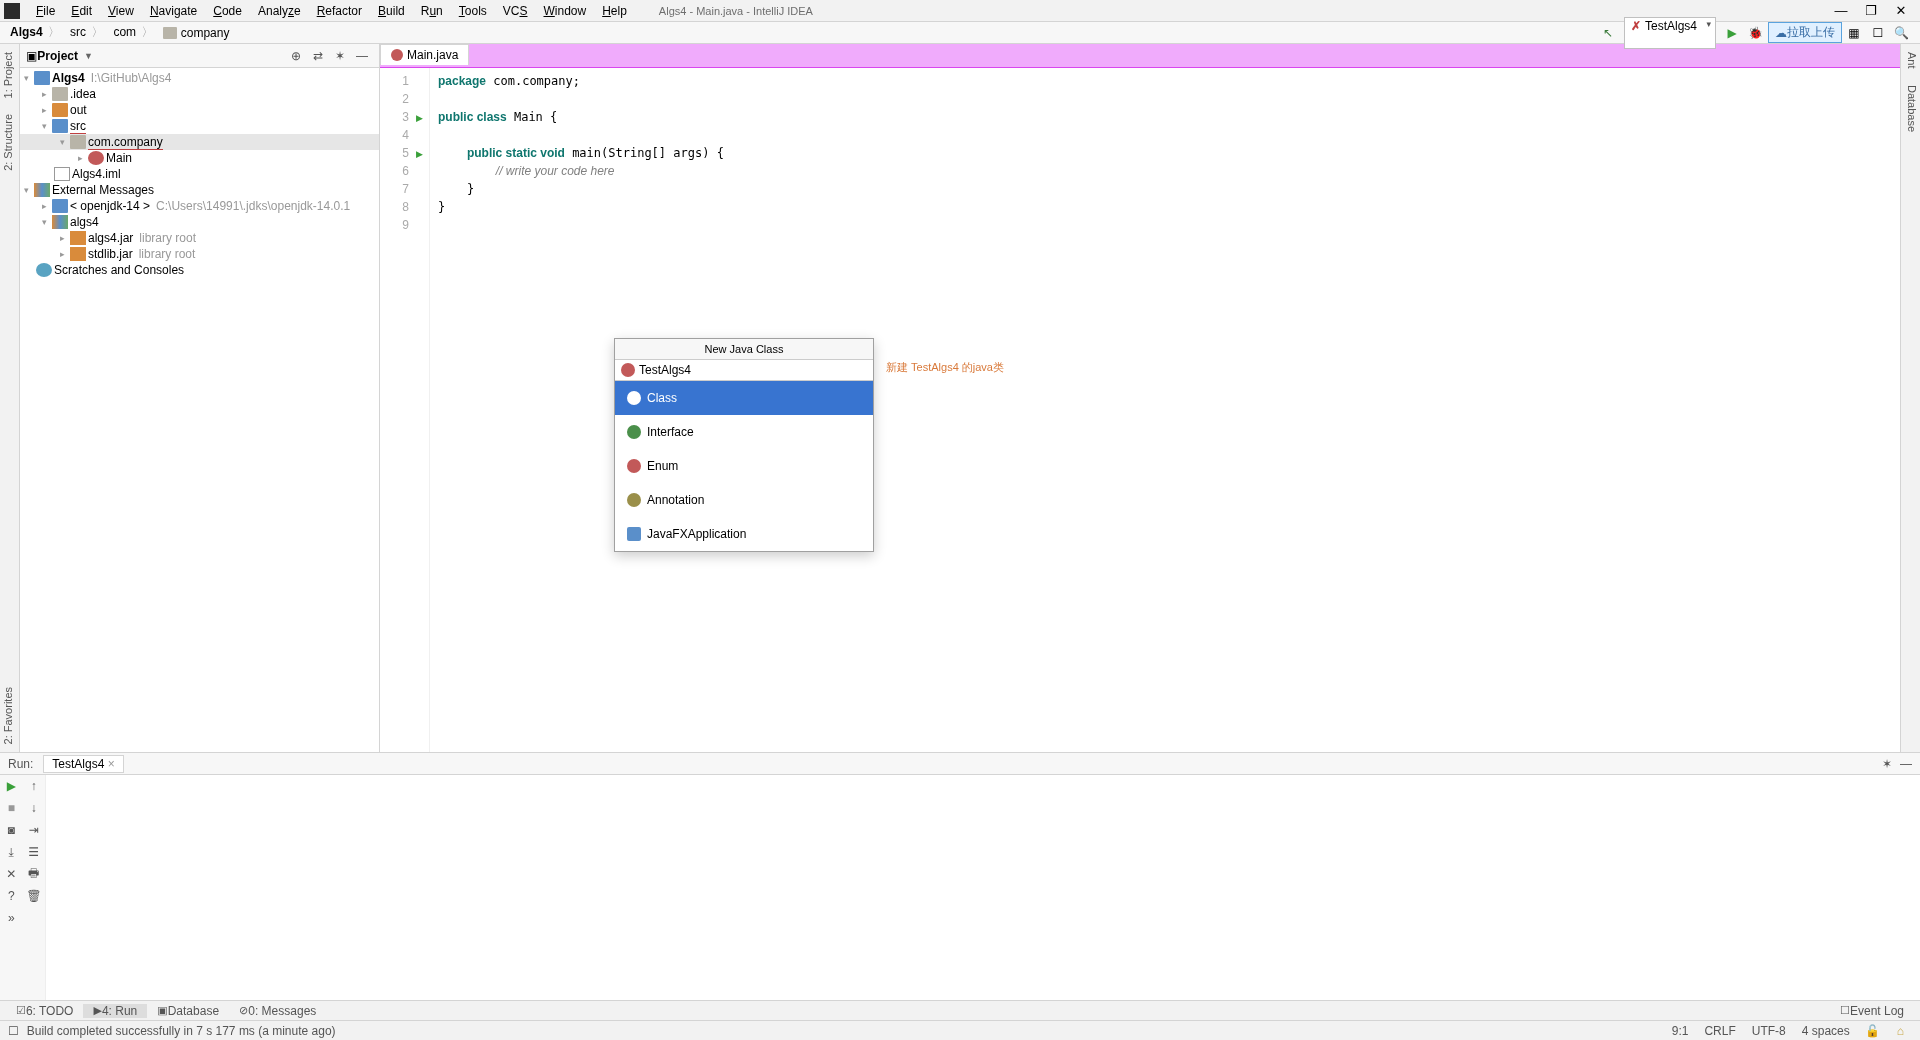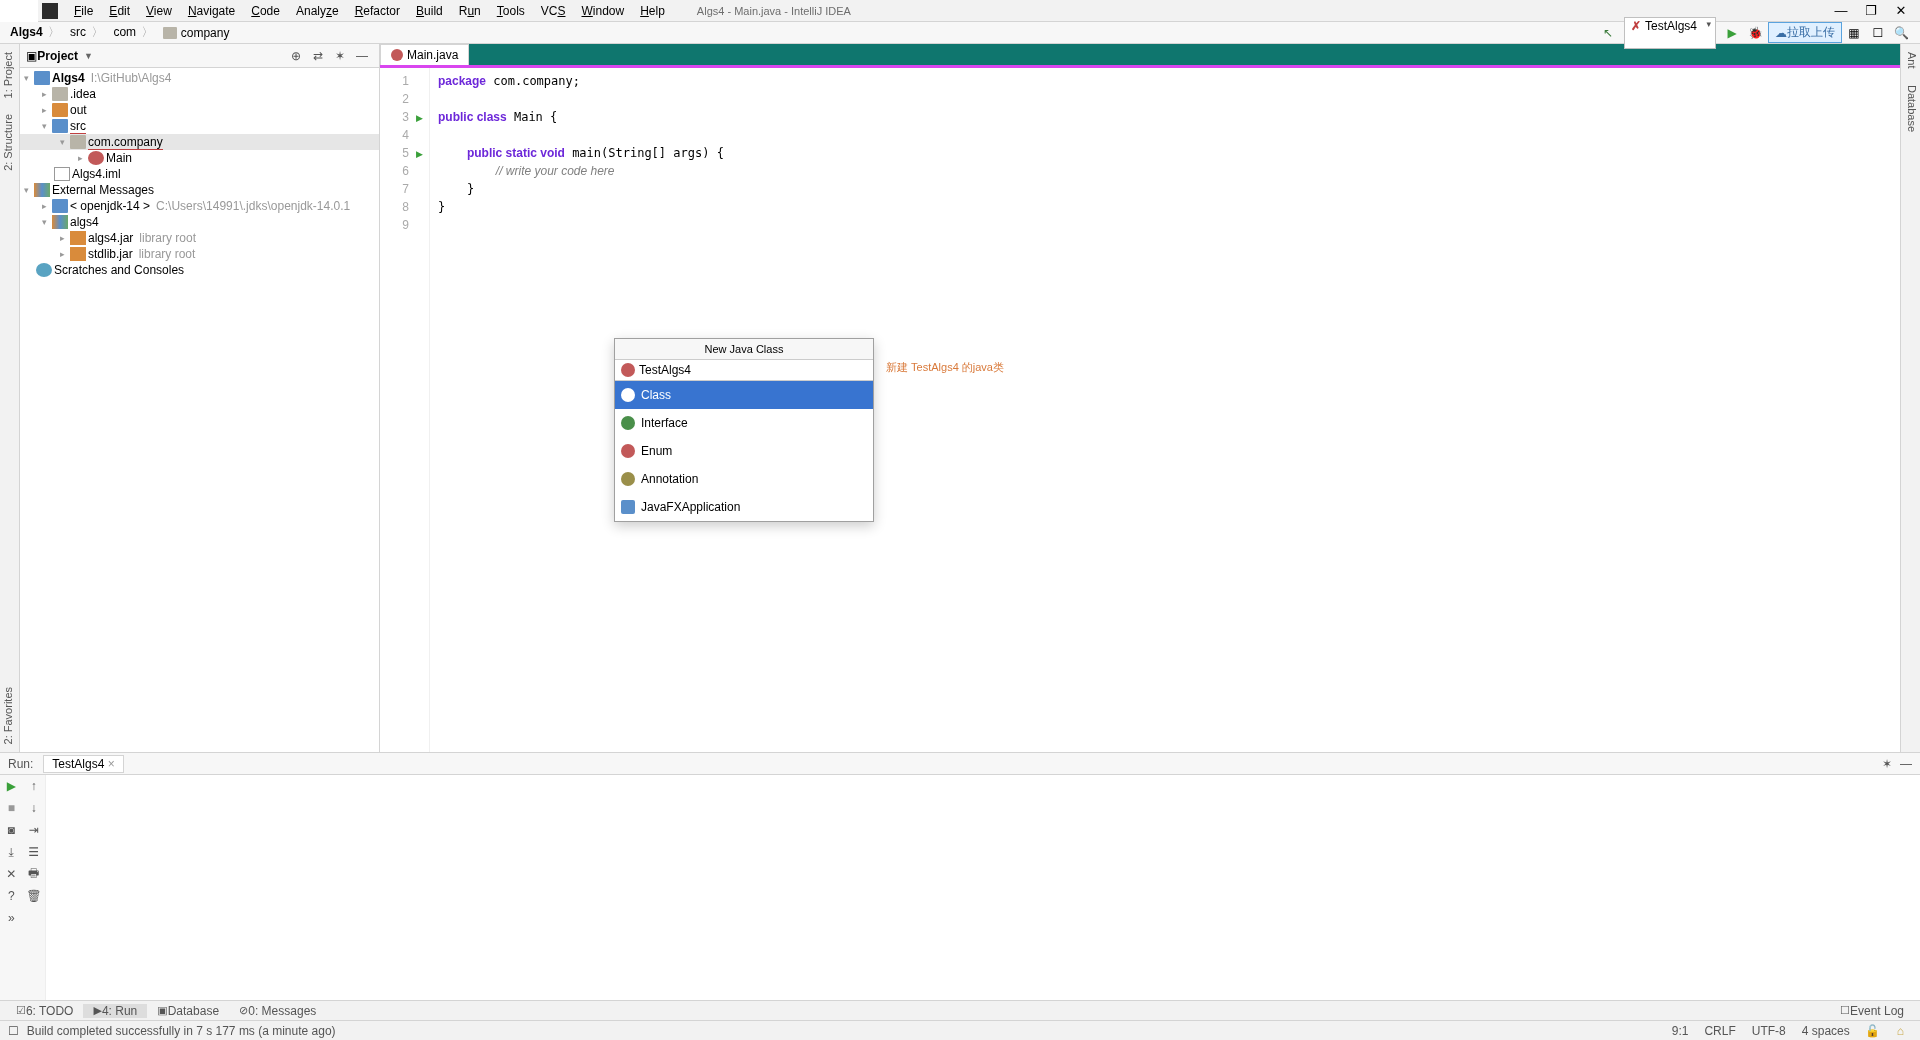--- a/index.html
+++ b/index.html
@@ -1,19 +1,19 @@
 <!DOCTYPE html>
 <html><head>
 <meta charset="utf-8">
 <style>
 * { margin: 0; padding: 0; box-sizing: border-box; font-family: "Segoe UI", Arial, sans-serif; font-size: 12px; }
 body { width: 1920px; height: 1040px; background: #fff; display: flex; flex-direction: column; overflow: hidden; position: relative; }
 
 
-.menubar { height: 22px; background: #f2f2f2; display: flex; align-items: center; padding: 0 4px; border-bottom: 1px solid #d4d4d4; margin-left: 38px; }
+.menubar { height: 22px; background: #f2f2f2; display: flex; align-items: center; padding: 0 4px; border-bottom: 1px solid #d4d4d4; }
 .menubar .logo { width: 16px; height: 16px; background: #2b2b2b; margin-right: 8px; }
 .menubar .menu-item { padding: 2px 8px; color: #000; cursor: default; }
 .menubar .menu-item u { text-decoration: underline; }
 .menubar .title { margin-left: 24px; color: #6e6e6e; font-size: 11px; }
 .menubar .spacer { flex: 1; }
 .menubar .win-btn { width: 30px; text-align: center; font-size: 13px; color: #000; }
 
 
 .breadcrumb-bar { height: 22px; background: #f7f7f7; display: flex; align-items: center; border-bottom: 1px solid #d4d4d4; padding: 0 6px; }
 .breadcrumb-bar .crumb { padding: 0 4px; color: #000; }
@@ -60,48 +60,48 @@
 .i-folder-b { background: #5a8fca; border-radius: 1px; }
 .i-file { background: #fff; border: 1px solid #999; }
 .i-class { background: #c25959; border-radius: 50%; }
 .i-lib { background: linear-gradient(to right,#d98b3b,#5a8fca,#6ba86b); }
 .i-jar { background: #d98b3b; }
 .i-scratch { background: #59a3c2; border-radius: 50%; }
 .i-company { background: #b8b4a8; border-radius: 1px; }
 
 
 .editor-area { flex: 1; display: flex; flex-direction: column; min-width: 0; }
-.tab-bar { height: 24px; background: #0f766e; border-bottom: 3px solid #d946ef; display: flex; align-items: flex-start; }
+.tab-bar { height: 24px; background: #f0abfc; border-bottom: 1px solid #d946ef; display: flex; align-items: flex-start; }
 .ed-tab { background: #fff; border: 1px solid #d4d4d4; border-bottom: none; padding: 3px 10px; display: flex; align-items: center; font-size: 11px; }
 .ed-tab .icon { width: 12px; height: 12px; margin-right: 4px; }
 .editor-body { flex: 1; display: flex; position: relative; }
 .gutter { width: 50px; background: #fff; border-right: 1px solid #f0f0f0; padding-top: 4px; text-align: right; padding-right: 20px; color: #aaa; font-family: "Consolas", monospace; font-size: 12px; line-height: 18px; }
 .gutter .ln { position: relative; }
 .gutter .run-mark::after { content:"▶"; position: absolute; right: -14px; top: 1px; color: #3aa03a; font-size: 9px; }
 .code { flex: 1; padding: 4px 8px; font-family: "Consolas", monospace; font-size: 12px; line-height: 18px; white-space: pre; color: #000; }
-.kw { color: #6d28d9; font-weight: bold; }
+.kw { color: #0f766e; font-weight: bold; }
 .cm { color: #808080; font-style: italic; }
 
 
 .run-panel { height: 248px; border-top: 1px solid #d4d4d4; display: flex; flex-direction: column; }
 .run-header { height: 22px; background: #f7f7f7; border-bottom: 1px solid #d4d4d4; display: flex; align-items: center; padding: 0 8px; }
 .run-header .title { color: #555; margin-right: 10px; }
 .run-tab { background: #fff; border: 1px solid #d4d4d4; padding: 1px 8px; }
 .run-body { flex: 1; display: flex; }
 .run-tools { width: 46px; background: #f7f7f7; border-right: 1px solid #eee; display: grid; grid-template-columns: 1fr 1fr; grid-auto-rows: 22px; }
 .run-tools .t { display: flex; align-items: center; justify-content: center; color: #555; font-size: 12px; }
 .run-output { flex: 1; padding: 6px 10px; font-family: "Consolas", monospace; font-size: 12px; color: #000080; white-space: nowrap; overflow: hidden; }
 
 
 .dialog { position: absolute; border: 1px solid #a0a0a0; background: #fff; box-shadow: 0 4px 12px rgba(0,0,0,0.2); width: 260px; }
 .dialog .dlg-title { text-align: center; padding: 4px; border-bottom: 1px solid #ccc; font-size: 11px; background: #f7f7f7; }
 .dialog .dlg-input { display: flex; align-items: center; padding: 3px 6px; border-bottom: 1px solid #ccc; }
 .dialog .dlg-input .icon { width: 14px; height: 14px; margin-right: 4px; background: #c25959; border-radius: 50%; display:inline-block; }
 .dialog .dlg-input input { border: none; outline: none; flex: 1; font-size: 12px; }
-.dialog .opt { display: flex; align-items: center; padding: 2px 6px; height: 28px; }
+.dialog .opt { display: flex; align-items: center; padding: 2px 12px; height: 34px; }
 .dialog .opt.selected { background: #3874d0; color: #fff; }
 .dialog .opt .oi { width: 14px; height: 14px; margin-right: 6px; border-radius: 50%; display: inline-block; }
 .dialog .opt:nth-child(3) .oi{background:#4a8f4a;}
 .dialog .opt:nth-child(4) .oi{background:#4a8f4a;}
 .dialog .opt:nth-child(5) .oi{background:#c25959;}
 .dialog .opt:nth-child(6) .oi{background:#9a8f4a;}
 .dialog .opt:nth-child(7) .oi{background:#5a8fca; border-radius:2px;}
 .dialog .opt.selected .oi { background: #fff; }
 
 

